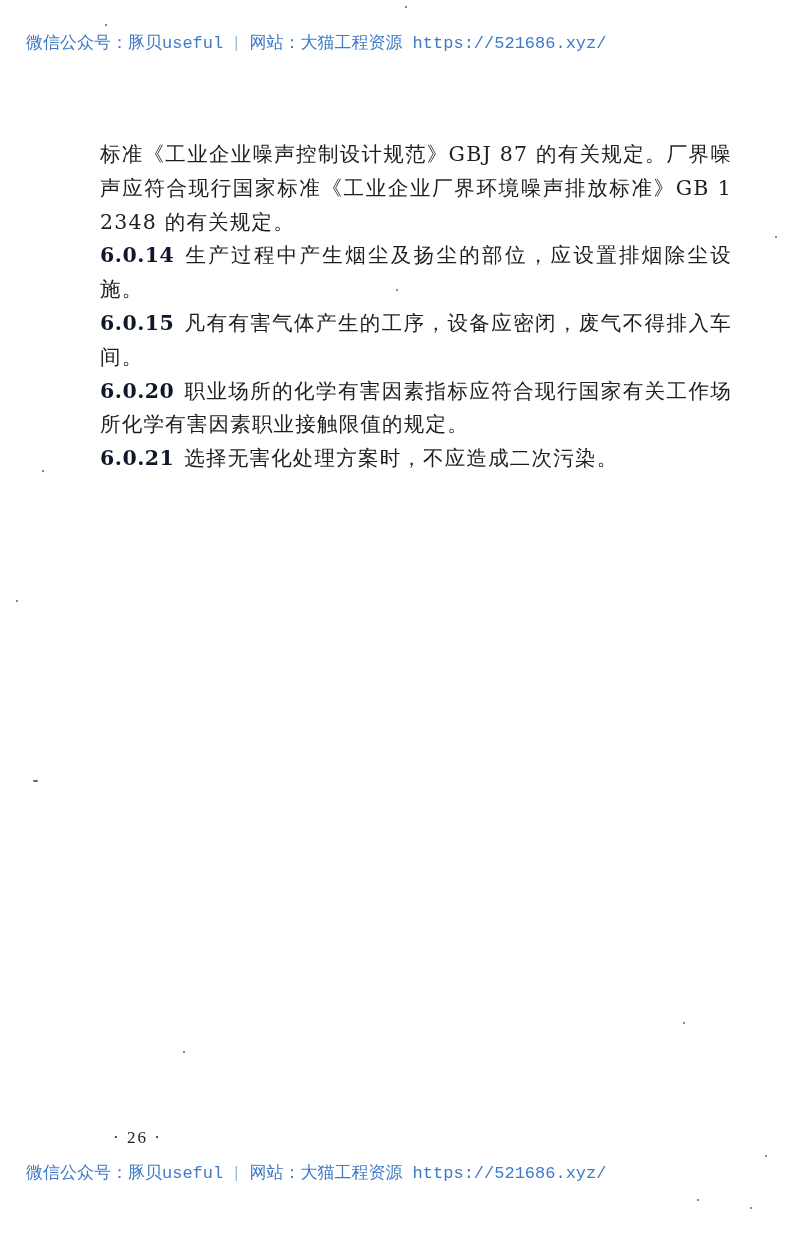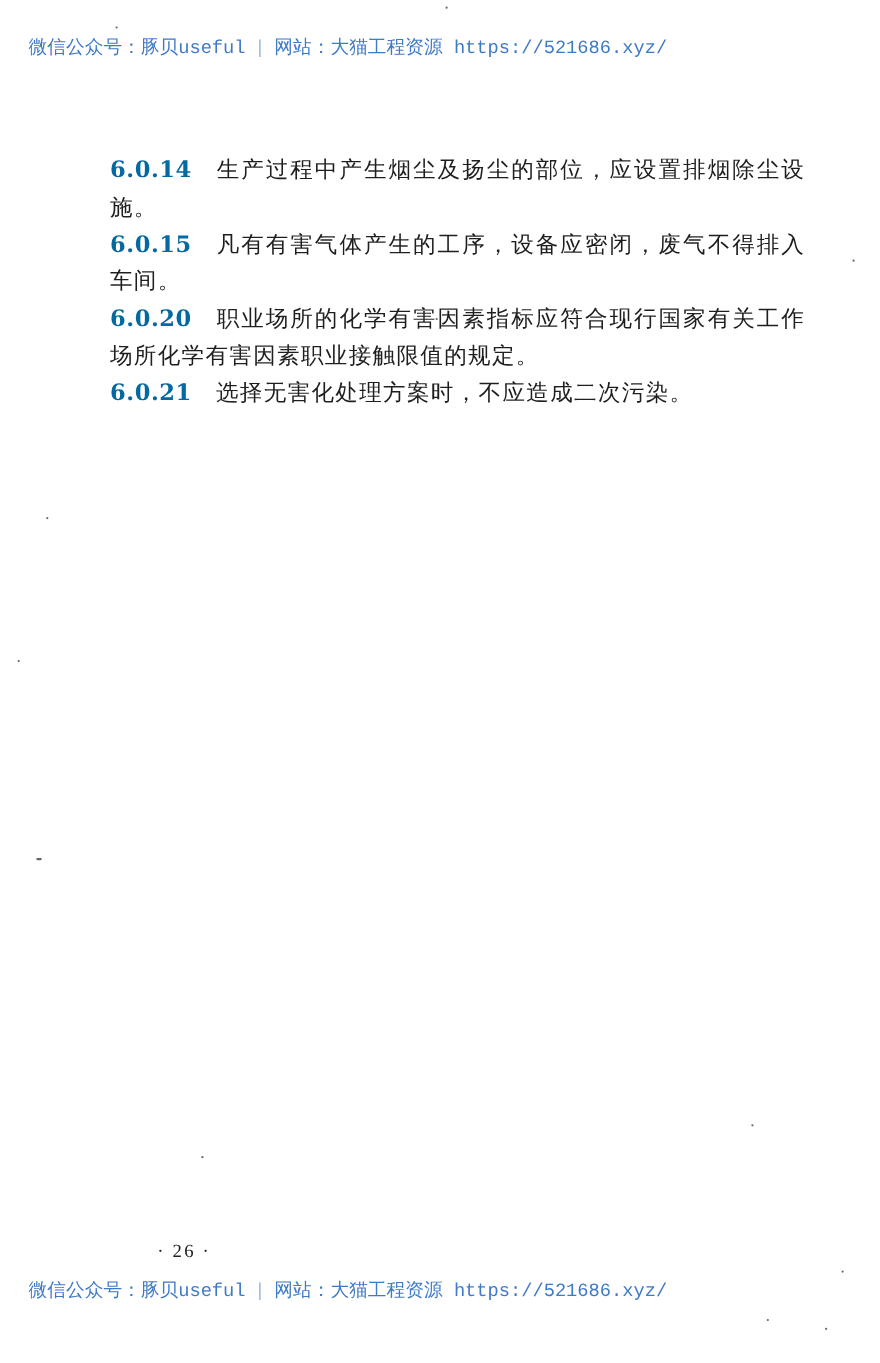--- a/index.html
+++ b/index.html
@@ -45,49 +45,49 @@
       text-align-last: left;
       letter-spacing: 1.2px;
       margin: 0;
       color: #1e1e1e;
       word-break: break-all;
     }
     .clause-no {
       font-family: "DejaVu Serif", "Liberation Serif", serif;
       font-weight: bold;
       letter-spacing: 0.5px;
-      margin-right: 22px;
-      color: #0369a1;
+      margin-right: 10px;
+      color: #0f172a;
     }
     .page-number {
       position: absolute;
       left: 113px;
       top: 1128px;
       font-size: 17px;
       color: #222222;
       font-family: "Liberation Serif", "DejaVu Serif", serif;
       letter-spacing: 2px;
-      margin-left: 30px;
     }
     .speck {
       position: absolute;
       width: 2px;
       height: 2px;
       background: #666;
       border-radius: 1px;
     }
   </style>
 </head>
 <body>
 
 <div class="watermark top">
   <span>微信公众号：豚贝useful</span><span class="sep">|</span><span>网站：大猫工程资源 https://521686.xyz/</span>
 </div>
 
 <div class="page-body">
+  <p class="para">标准《工业企业噪声控制设计规范》GBJ 87 的有关规定。厂界噪声应符合现行国家标准《工业企业厂界环境噪声排放标准》GB 12348 的有关规定。</p>
 
   <p class="para">
     <span class="clause-no">6.0.14</span><span>生产过程中产生烟尘及扬尘的部位，应设置排烟除尘设施。</span>
   </p>
 
   <p class="para">
     <span class="clause-no">6.0.15</span><span>凡有有害气体产生的工序，设备应密闭，废气不得排入车间。</span>
   </p>
 
 

